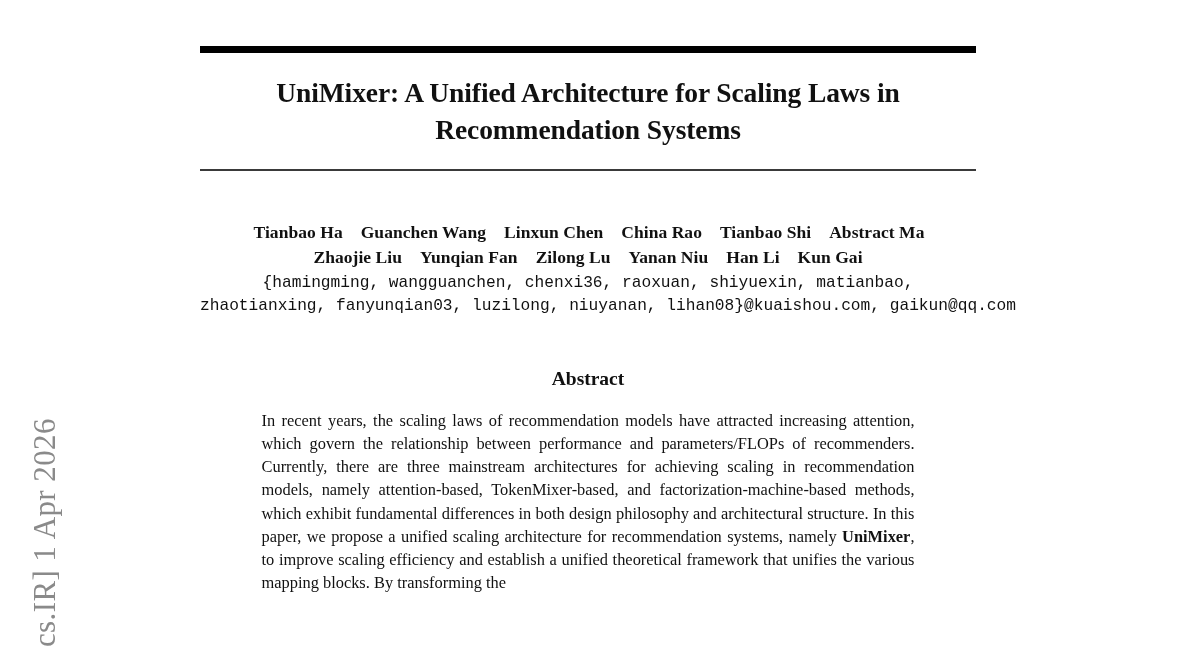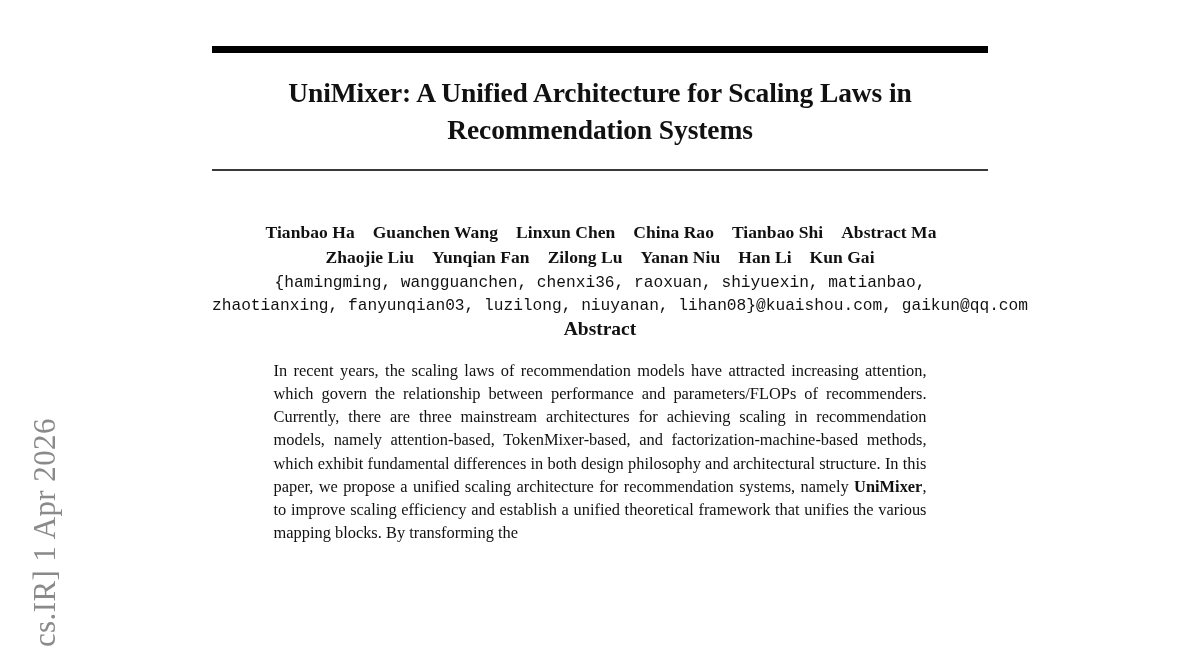--- a/index.html
+++ b/index.html
@@ -36,21 +36,21 @@
     font-size: 31px;
     color: #8a8a8a;
     letter-spacing: 0.4px;
     position: relative;
     top: -92px;
   }
 
   
   #paper {
     position: absolute;
-    left: 212px;
+    left: 200px;
     top: 0;
     width: 776px;
     height: 648px;
   }
 
   .rule-thick {
     width: 100%;
     height: 7px;
     background: #000000;
     margin-top: 46px;
@@ -102,20 +102,21 @@
   }
   #emails {
     margin-top: 2px;
     text-align: center;
     font-size: 16.2px;
     line-height: 1.42;
   }
   #emails .email-line { white-space: nowrap; font-family: Liberation Mono, monospace; }
 
   #abstract-heading {
+    margin-top: 50px;
     text-align: center;
     font-size: 19.5px;
     font-weight: bold;
   }
 
   #abstract-body {
     margin: 19px auto 0 auto;
     width: 653px;
     font-size: 16.4px;
     line-height: 1.415;

